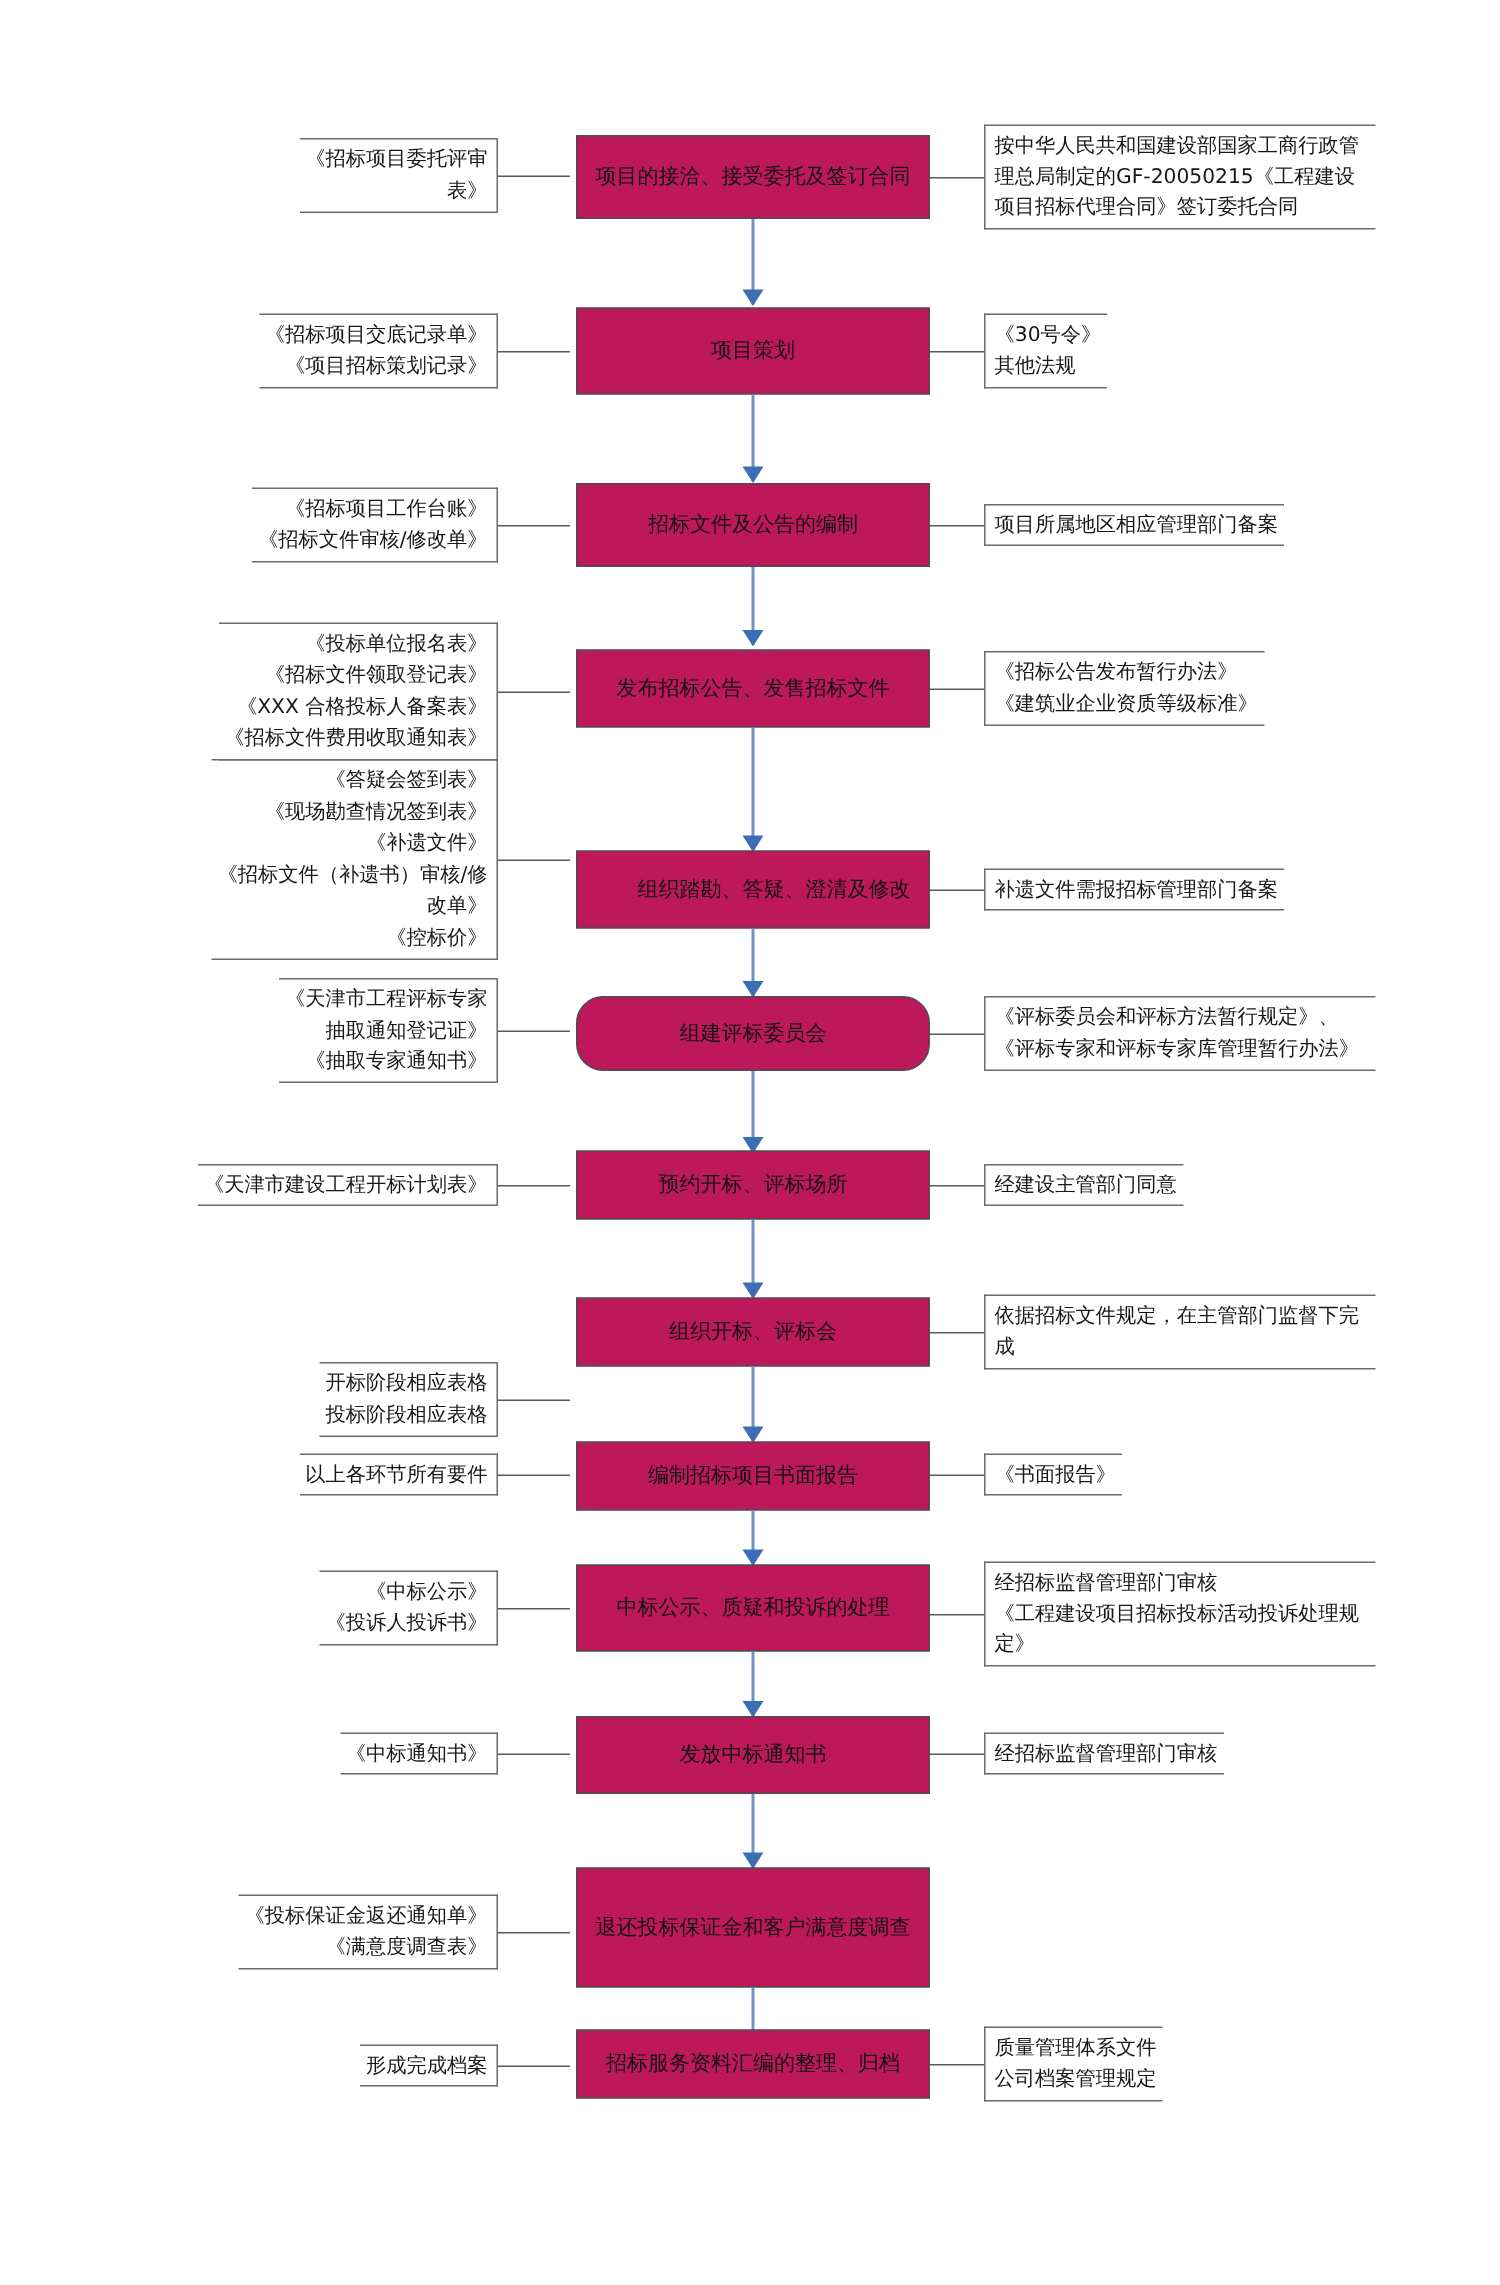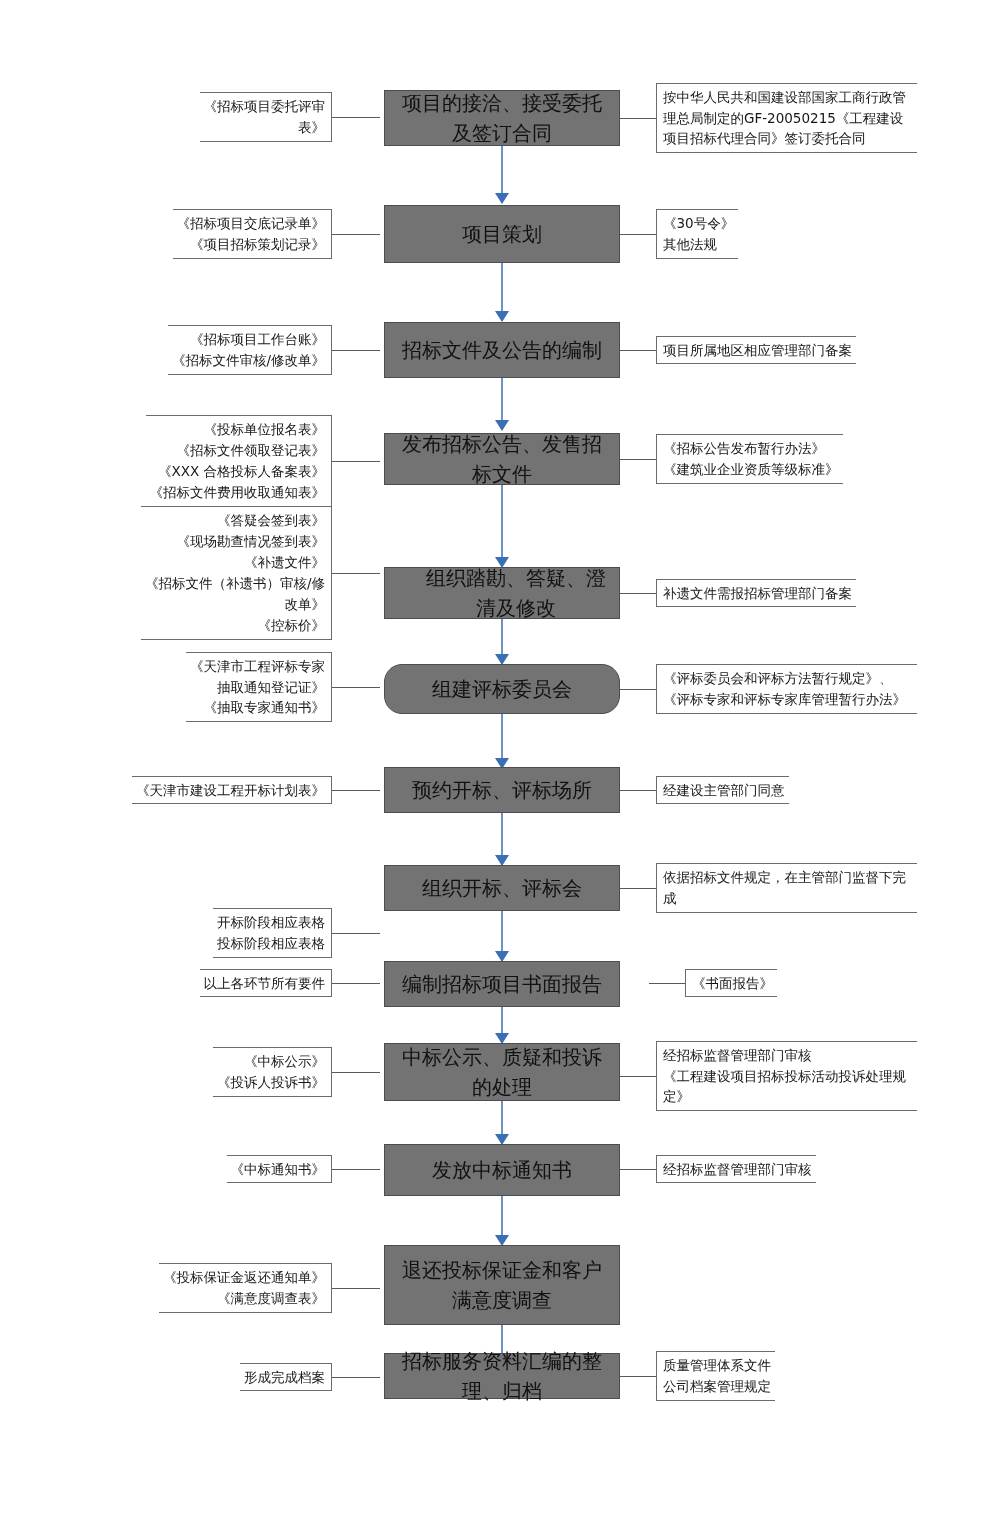--- a/index.html
+++ b/index.html
@@ -59,27 +59,27 @@
     color:#171717;
     max-width:250px;
   }
 
   
   .proc{
     position:absolute;
     left:384px;
     width:236px;
     box-sizing:border-box;
-    background:#737373;
+    background:#be185d;
     border:1.6px solid #4d4d4d;
     display:flex;
     align-items:center;
     justify-content:center;
     text-align:center;
-    font-size:20px;
+    font-size:14px;
     line-height:1.5;
     padding:4px 8px;
     color:#111;
   }
 
   
   .arrow{
     position:absolute;
     left:501px;
     width:2px;
@@ -202,21 +202,21 @@
     <div class="right-conn"></div>
     <div class="right-label">依据招标文件规定，在主管部门监督下完成</div>
   </div>
   <div class="arrow" style="top:911px;height:50px;"></div>
 
   <div class="left-wrap" style="top:966px;height:34px;">
     <div class="left-label">以上各环节所有要件</div>
     <div class="left-conn"></div>
   </div>
   <div class="proc" style="top:961px;height:46px;">编制招标项目书面报告</div>
-  <div class="right-wrap" style="top:966px;height:34px;margin-left:29px;">
+  <div class="right-wrap" style="top:966px;height:34px;">
     <div class="right-conn"></div>
     <div class="right-label">《书面报告》</div>
   </div>
   <div class="arrow" style="top:1007px;height:36px;"></div>
 
   <div class="left-wrap" style="top:1046px;height:52px;">
     <div class="left-label">《中标公示》
 《投诉人投诉书》</div>
     <div class="left-conn"></div>
   </div>

